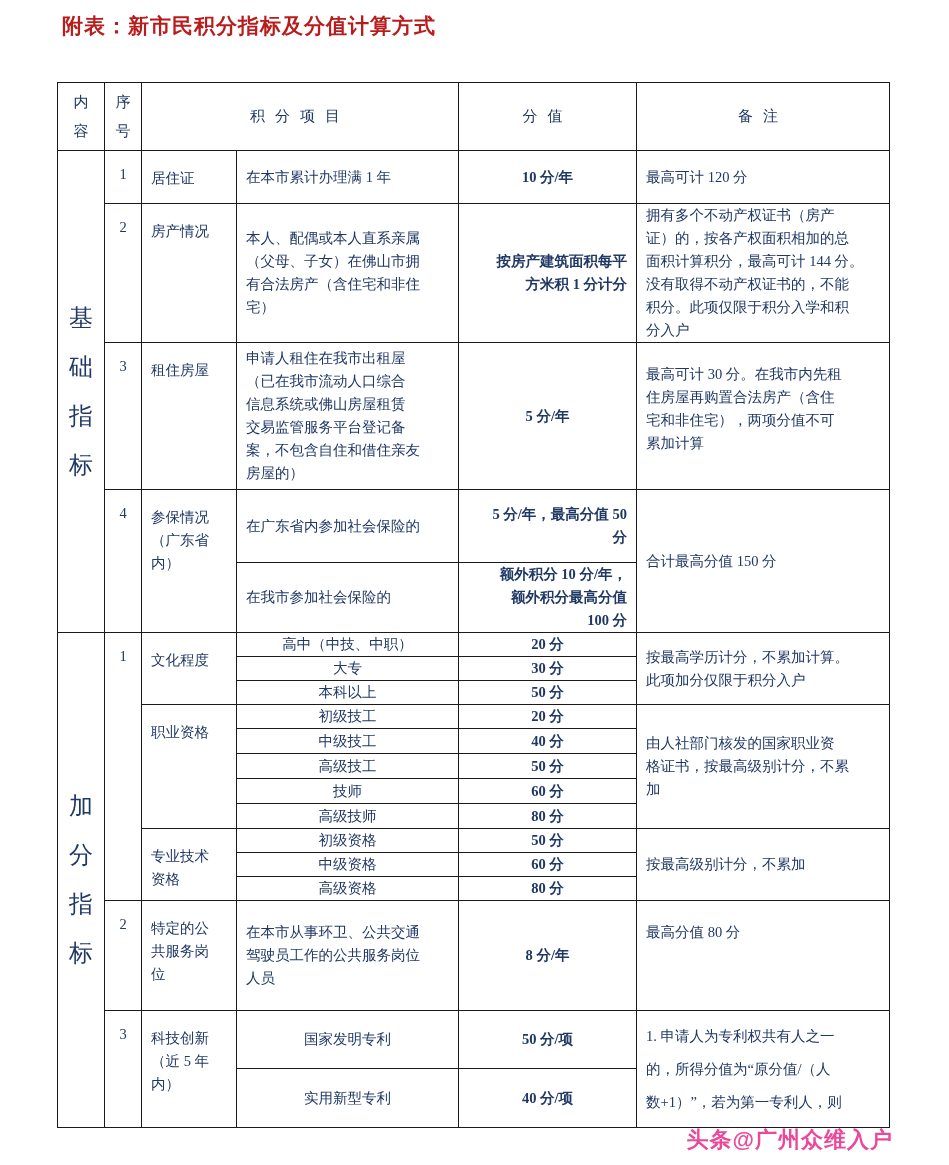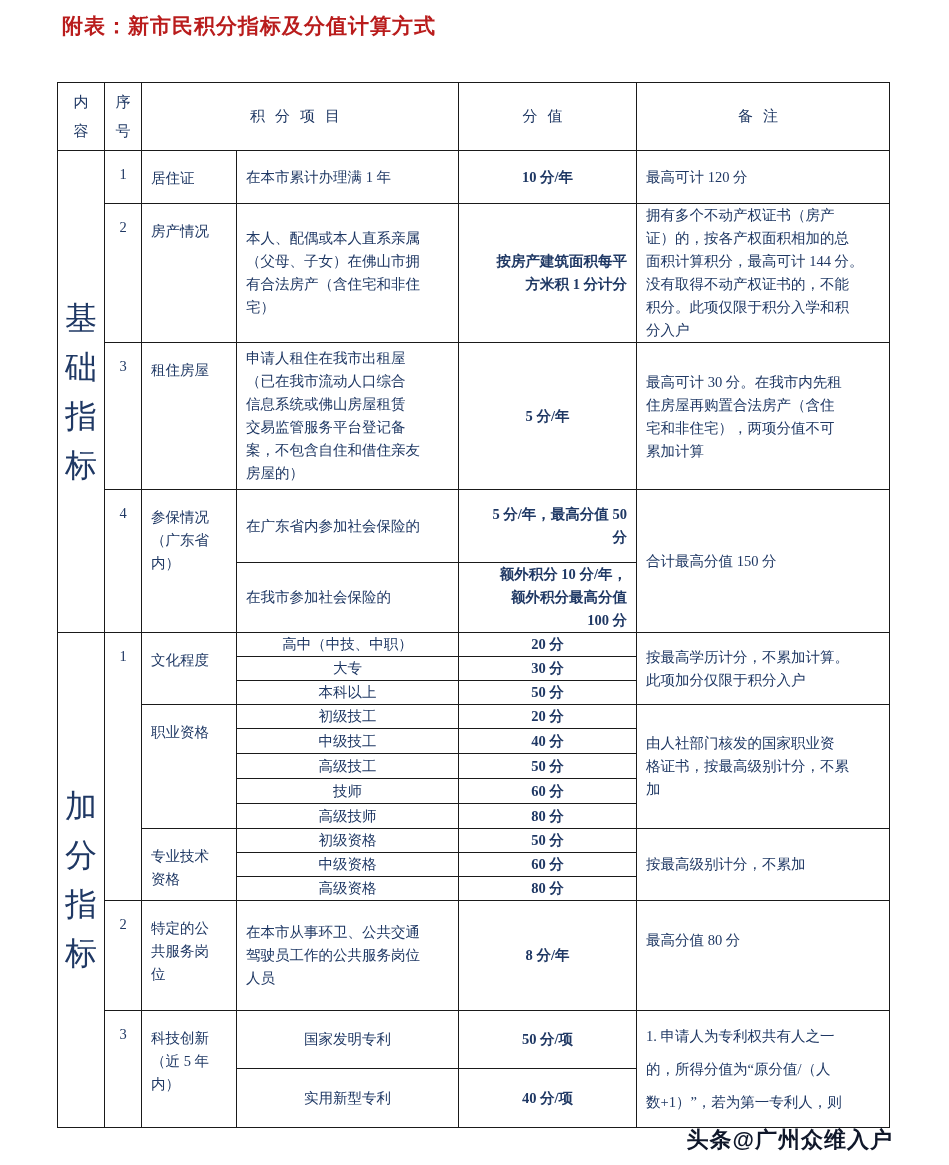--- a/index.html
+++ b/index.html
@@ -31,36 +31,36 @@
   
   td.th { text-align:center; vertical-align:middle; font-size:15px; padding:0 2px;margin-top:37px; }
   td.hs { letter-spacing:10px; }
   .vhead {
     display:inline-block; width:1.2em; line-height:29px;
     word-break:break-all; text-align:center; font-size:15px;
   }
   
   td.section-cell { text-align:center; vertical-align:middle; padding:0; }
   .vlabel {
-    display:inline-block; width:1.15em; font-size:32px; line-height:49px;
+    display:inline-block; width:1.15em; font-size:24px; line-height:49px;
     word-break:break-all; 
   }
   td.seq { text-align:center; vertical-align:top; padding-top:12px; }
   td.cat { text-align:left; vertical-align:top; padding-top:16px; }
   td.desc { text-align:justify;margin-top:25px; }
   td.c { text-align:center; }
   td.score { text-align:center;font-weight:bold; }
   td.score.left { text-align:right; }
   td.remark { text-align:justify; }
-  td.rt { vertical-align:top; padding-top:28px; }
+  td.rt { vertical-align:top; padding-top:20px; }
   td.lh-wide { line-height:33px; }
   .watermark {
     position:absolute; right:56px; top:1125px;
     font-family:"Liberation Sans","DejaVu Sans",sans-serif;
-    font-size:22px; font-weight:bold; color:#0f172a;
+    font-size:22px; font-weight:bold; color:#ec4899;
     letter-spacing:1px;
   }
 </style>
 </head>
 <body>
 
 <div class="page-title">附表：新市民积分指标及分值计算方式</div>
 
 <table class="score-table">
   <colgroup>

